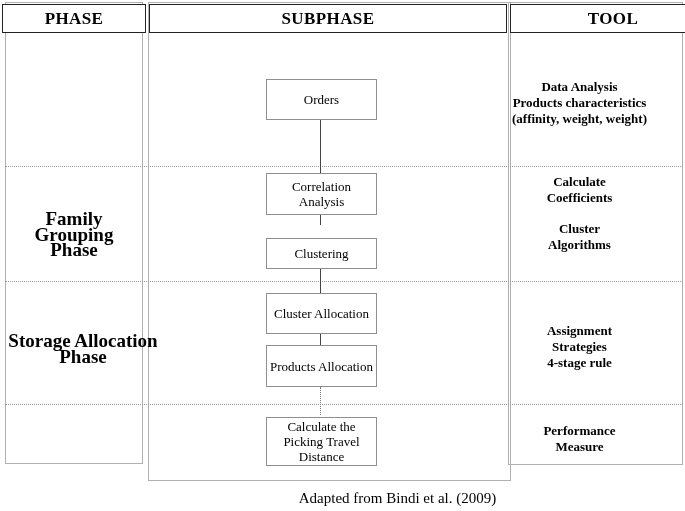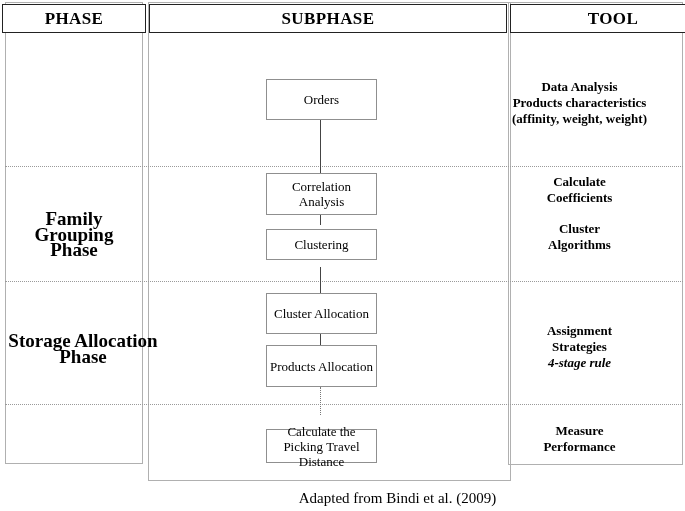--- a/index.html
+++ b/index.html
@@ -69,21 +69,21 @@
     z-index:3;
   }
   .tool-label{
     position:absolute;
     left:492px;width:175px;
     text-align:center;
     font-weight:bold;
     font-size:13px;line-height:16px;
     z-index:3;
   }
-  .tool-label .italic{font-style:italic;}
+  .tool-label .italic{}
   .caption{
     position:absolute;
     left:70px;right:0;top:490px;
     text-align:center;
     font-size:15px;
     z-index:3;
   }
 </style>
 </head>
 <body>
@@ -110,33 +110,33 @@
 
   <div class="flow-box" style="top:79px;height:41px">
     <div>Orders</div>
   </div>
 
   <div class="flow-box" style="top:173px;height:42px">
     <div>Correlation</div>
     <div>Analysis</div>
   </div>
 
-  <div class="flow-box" style="top:229px;height:31px">
+  <div class="flow-box" style="top:238px;height:31px">
     <div>Clustering</div>
   </div>
 
   <div class="flow-box" style="top:293px;height:41px">
     <div>Cluster Allocation</div>
   </div>
 
   <div class="flow-box" style="top:345px;height:42px">
     <div>Products Allocation</div>
   </div>
 
-  <div class="flow-box" style="top:429px;height:34px">
+  <div class="flow-box" style="top:417px;height:49px">
     <div>Calculate the</div>
     <div>Picking Travel</div>
     <div>Distance</div>
   </div>
 
   <div class="side-label" style="left:5px;width:138px;top:211px">
     <div>Family Grouping</div>
     <div>Phase</div>
   </div>
   <div class="side-label" style="left:5px;width:156px;top:333px">
@@ -156,19 +156,19 @@
   <div class="tool-label" style="top:221px">
     <div>Cluster</div>
     <div>Algorithms</div>
   </div>
   <div class="tool-label" style="top:323px">
     <div>Assignment</div>
     <div>Strategies</div>
     <div class="italic">4-stage rule</div>
   </div>
   <div class="tool-label" style="top:423px">
+    <div>Performance</div>
     <div>Measure</div>
-    <div>Performance</div>
   </div>
 
   <div class="caption">Adapted from Bindi et al. (2009)</div>
 
 </div>
 
 </body></html>

